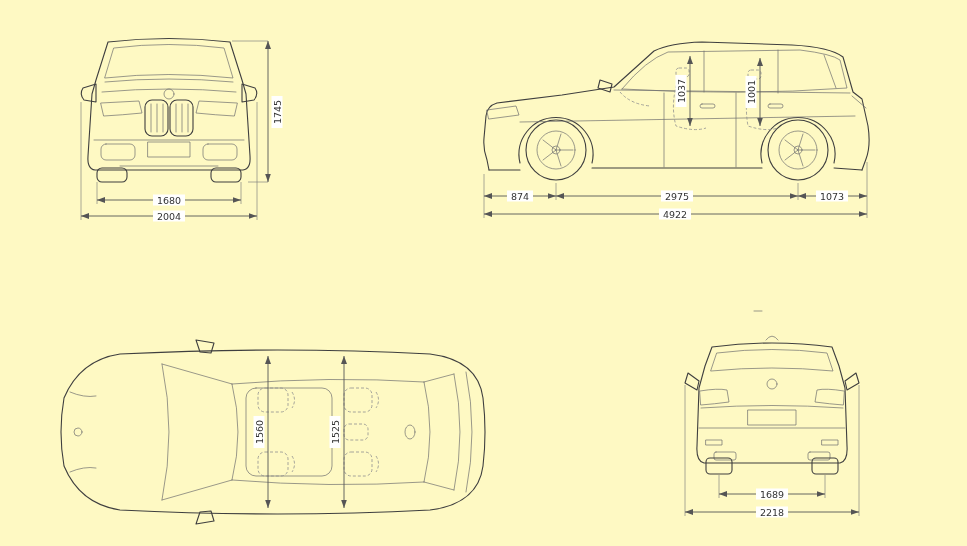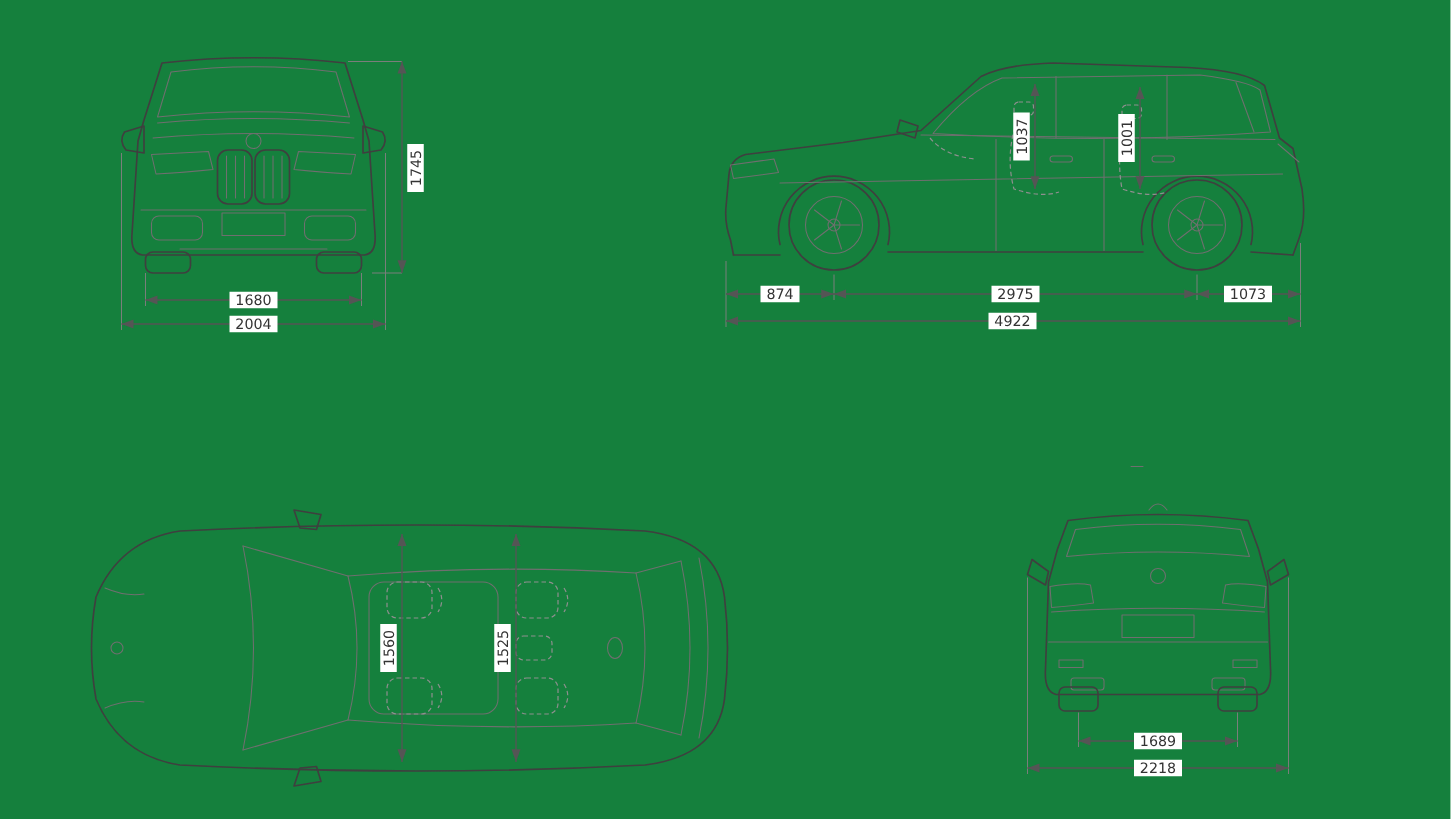--- a/index.html
+++ b/index.html
@@ -1,16 +1,16 @@
 <!DOCTYPE html>
 <html><head>
 <meta charset="utf-8">
 <style>
   html,body{margin:0;padding:0;background:#ffffff;}
-  .canvas{position:relative;width:967px;height:546px;background:#15803d;overflow:hidden;text-align:center;}
+  .canvas{position:relative;width:967px;height:546px;background:#fef9c3;overflow:hidden;text-align:center;}
   svg{display:block;}
   .car{stroke:#3f3f3f;fill:none;stroke-width:1.1;stroke-linejoin:round;stroke-linecap:round;}
   .thin{stroke:#6f6f6f;fill:none;stroke-width:.7;stroke-linejoin:round;stroke-linecap:round;}
   .dash{stroke:#8f8f8f;fill:none;stroke-width:.8;stroke-dasharray:3 2;stroke-linejoin:round;}
   .dim{stroke:#555555;fill:none;stroke-width:.9;}
   .ext{stroke:#7d7d7d;fill:none;stroke-width:.65;}
   .lblbg{fill:#ffffff;}
   .lbl{font-family:"DejaVu Sans",sans-serif;font-size:9.5px;fill:#333333;text-anchor:middle;}
 </style>
 </head>

